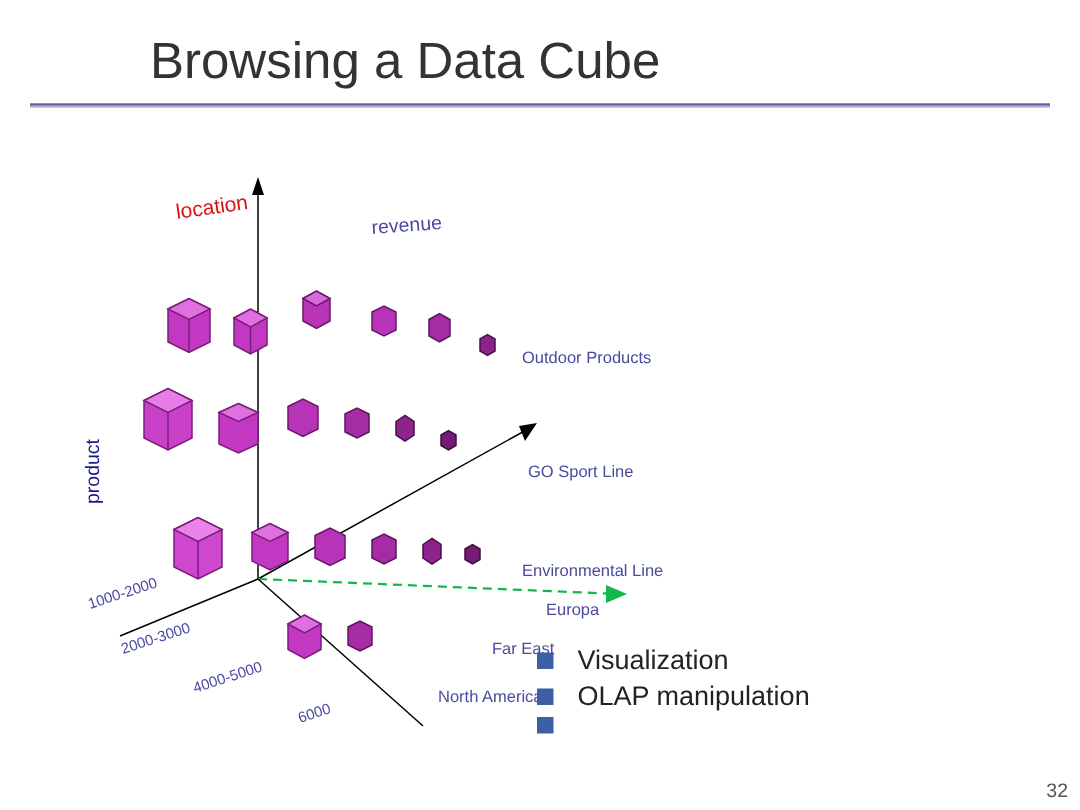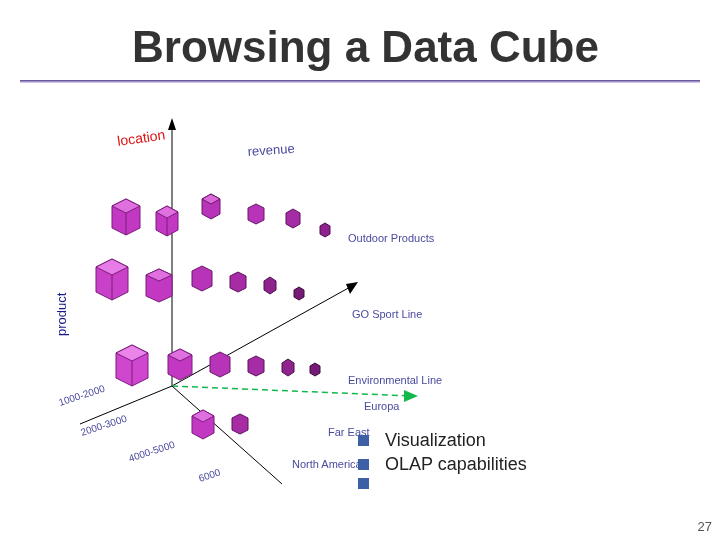--- a/index.html
+++ b/index.html
@@ -1,19 +1,19 @@
 <!DOCTYPE html>
 <html><head>
 <meta charset="utf-8">
 <style>
 * { margin:0; padding:0; box-sizing:border-box; }
 html,body { width:720px; height:540px; background:#fff; font-family:Arial,Helvetica,sans-serif; overflow:hidden; }
 .slide { width:720px; height:540px; position:relative; }
 .title-wrap { padding:22px 0 0 100px; }
-.title { font-size:44px; color:#333; font-weight:700;margin-left:32px; }
+.title { font-size:34px; color:#333; font-weight:400; }
 .rule { margin:8px 20px 0 20px; height:3px; background:#9b8bc7; border-top:1px solid #6b5a9b; border-bottom:1px solid #cfc6e6; }
 .cube-area { position:absolute; left:52px; top:106px; width:400px; height:380px; }
 .cube-area svg { width:400px; height:380px; display:block; }
 .bullets { position:absolute; left:358px; top:430px; }
 .bullets .row { display:flex; align-items:center; margin-bottom:3px; }
 .bullets .sq { width:11px; height:11px; background:#3c5fa5; margin-right:16px; flex:0 0 auto; }
 .bullets .txt { font-size:18px; color:#222; }
 .pagenum { position:absolute; right:8px; bottom:6px; font-size:13px; color:#555; }
 </style>
 </head>
@@ -138,21 +138,21 @@
     </svg>
   </div>
 
   <div class="bullets">
     <div class="row">
       <div class="sq"></div>
       <div class="txt">Visualization</div>
     </div>
     <div class="row">
       <div class="sq"></div>
-      <div class="txt">OLAP capabilities</div>
+      <div class="txt">OLAP manipulation</div>
     </div>
     <div class="row">
       <div class="sq"></div>
     </div>
   </div>
 
-  <div class="pagenum">27</div>
+  <div class="pagenum">32</div>
 </div>
 
 </body></html>

